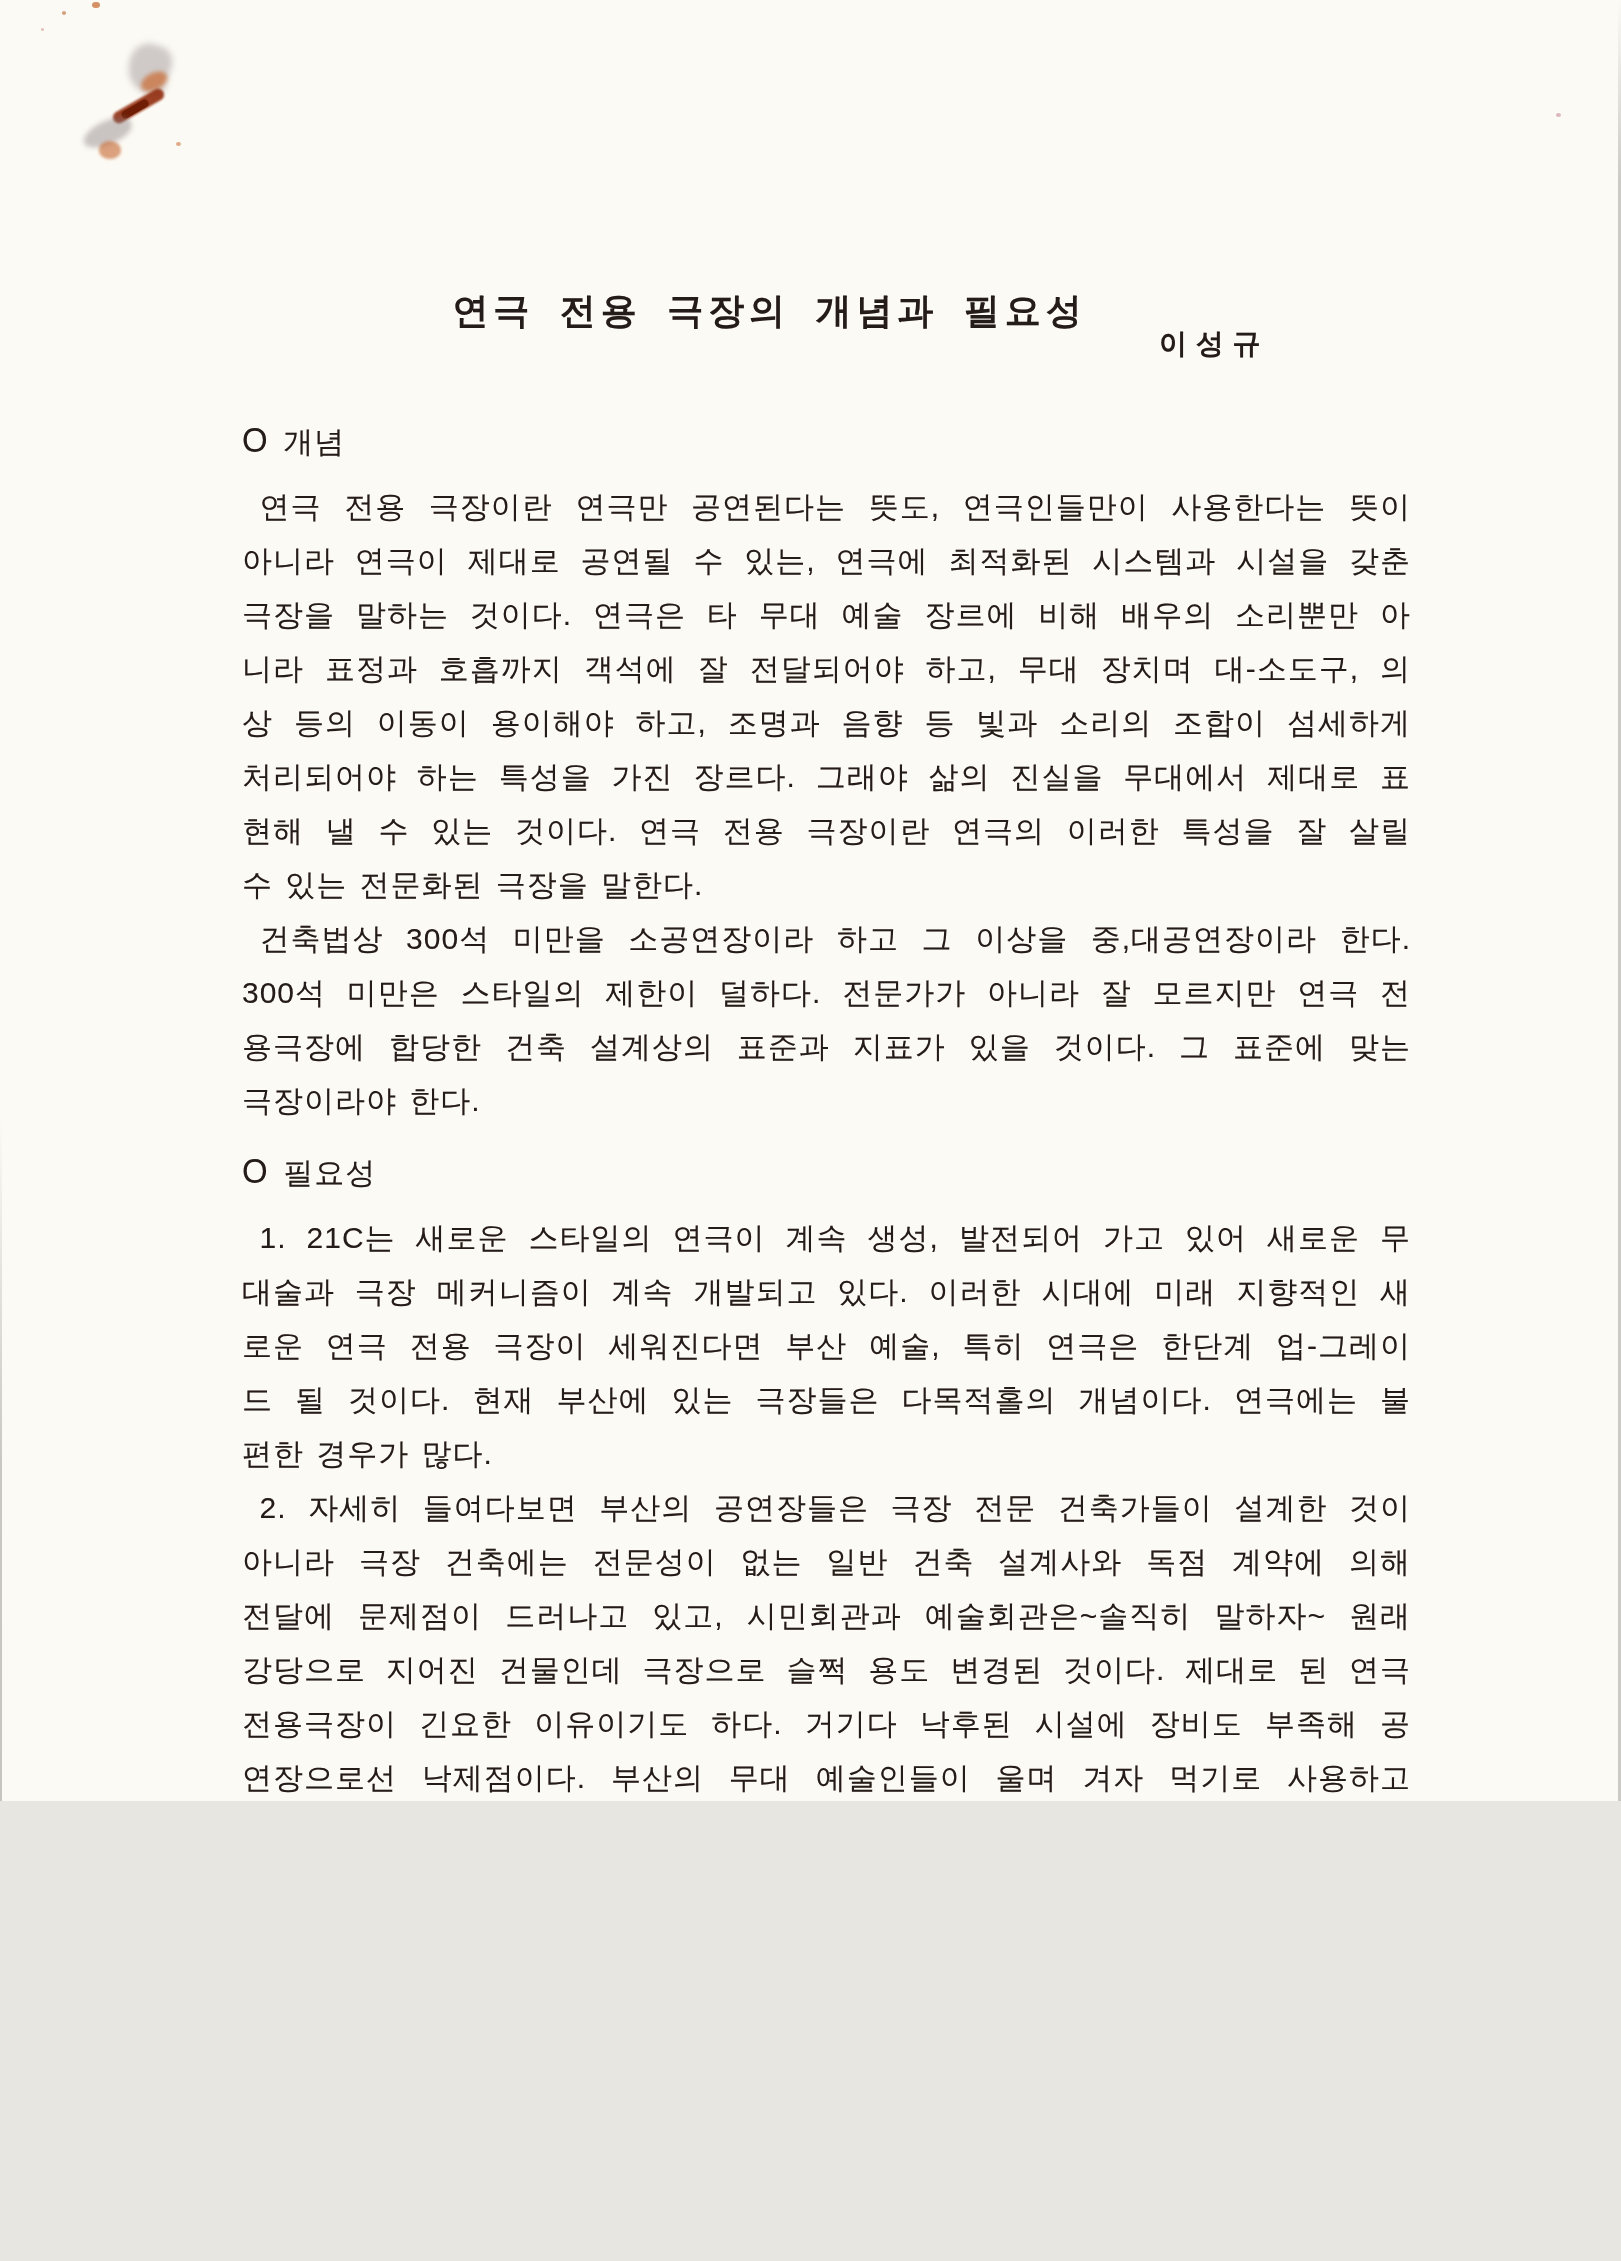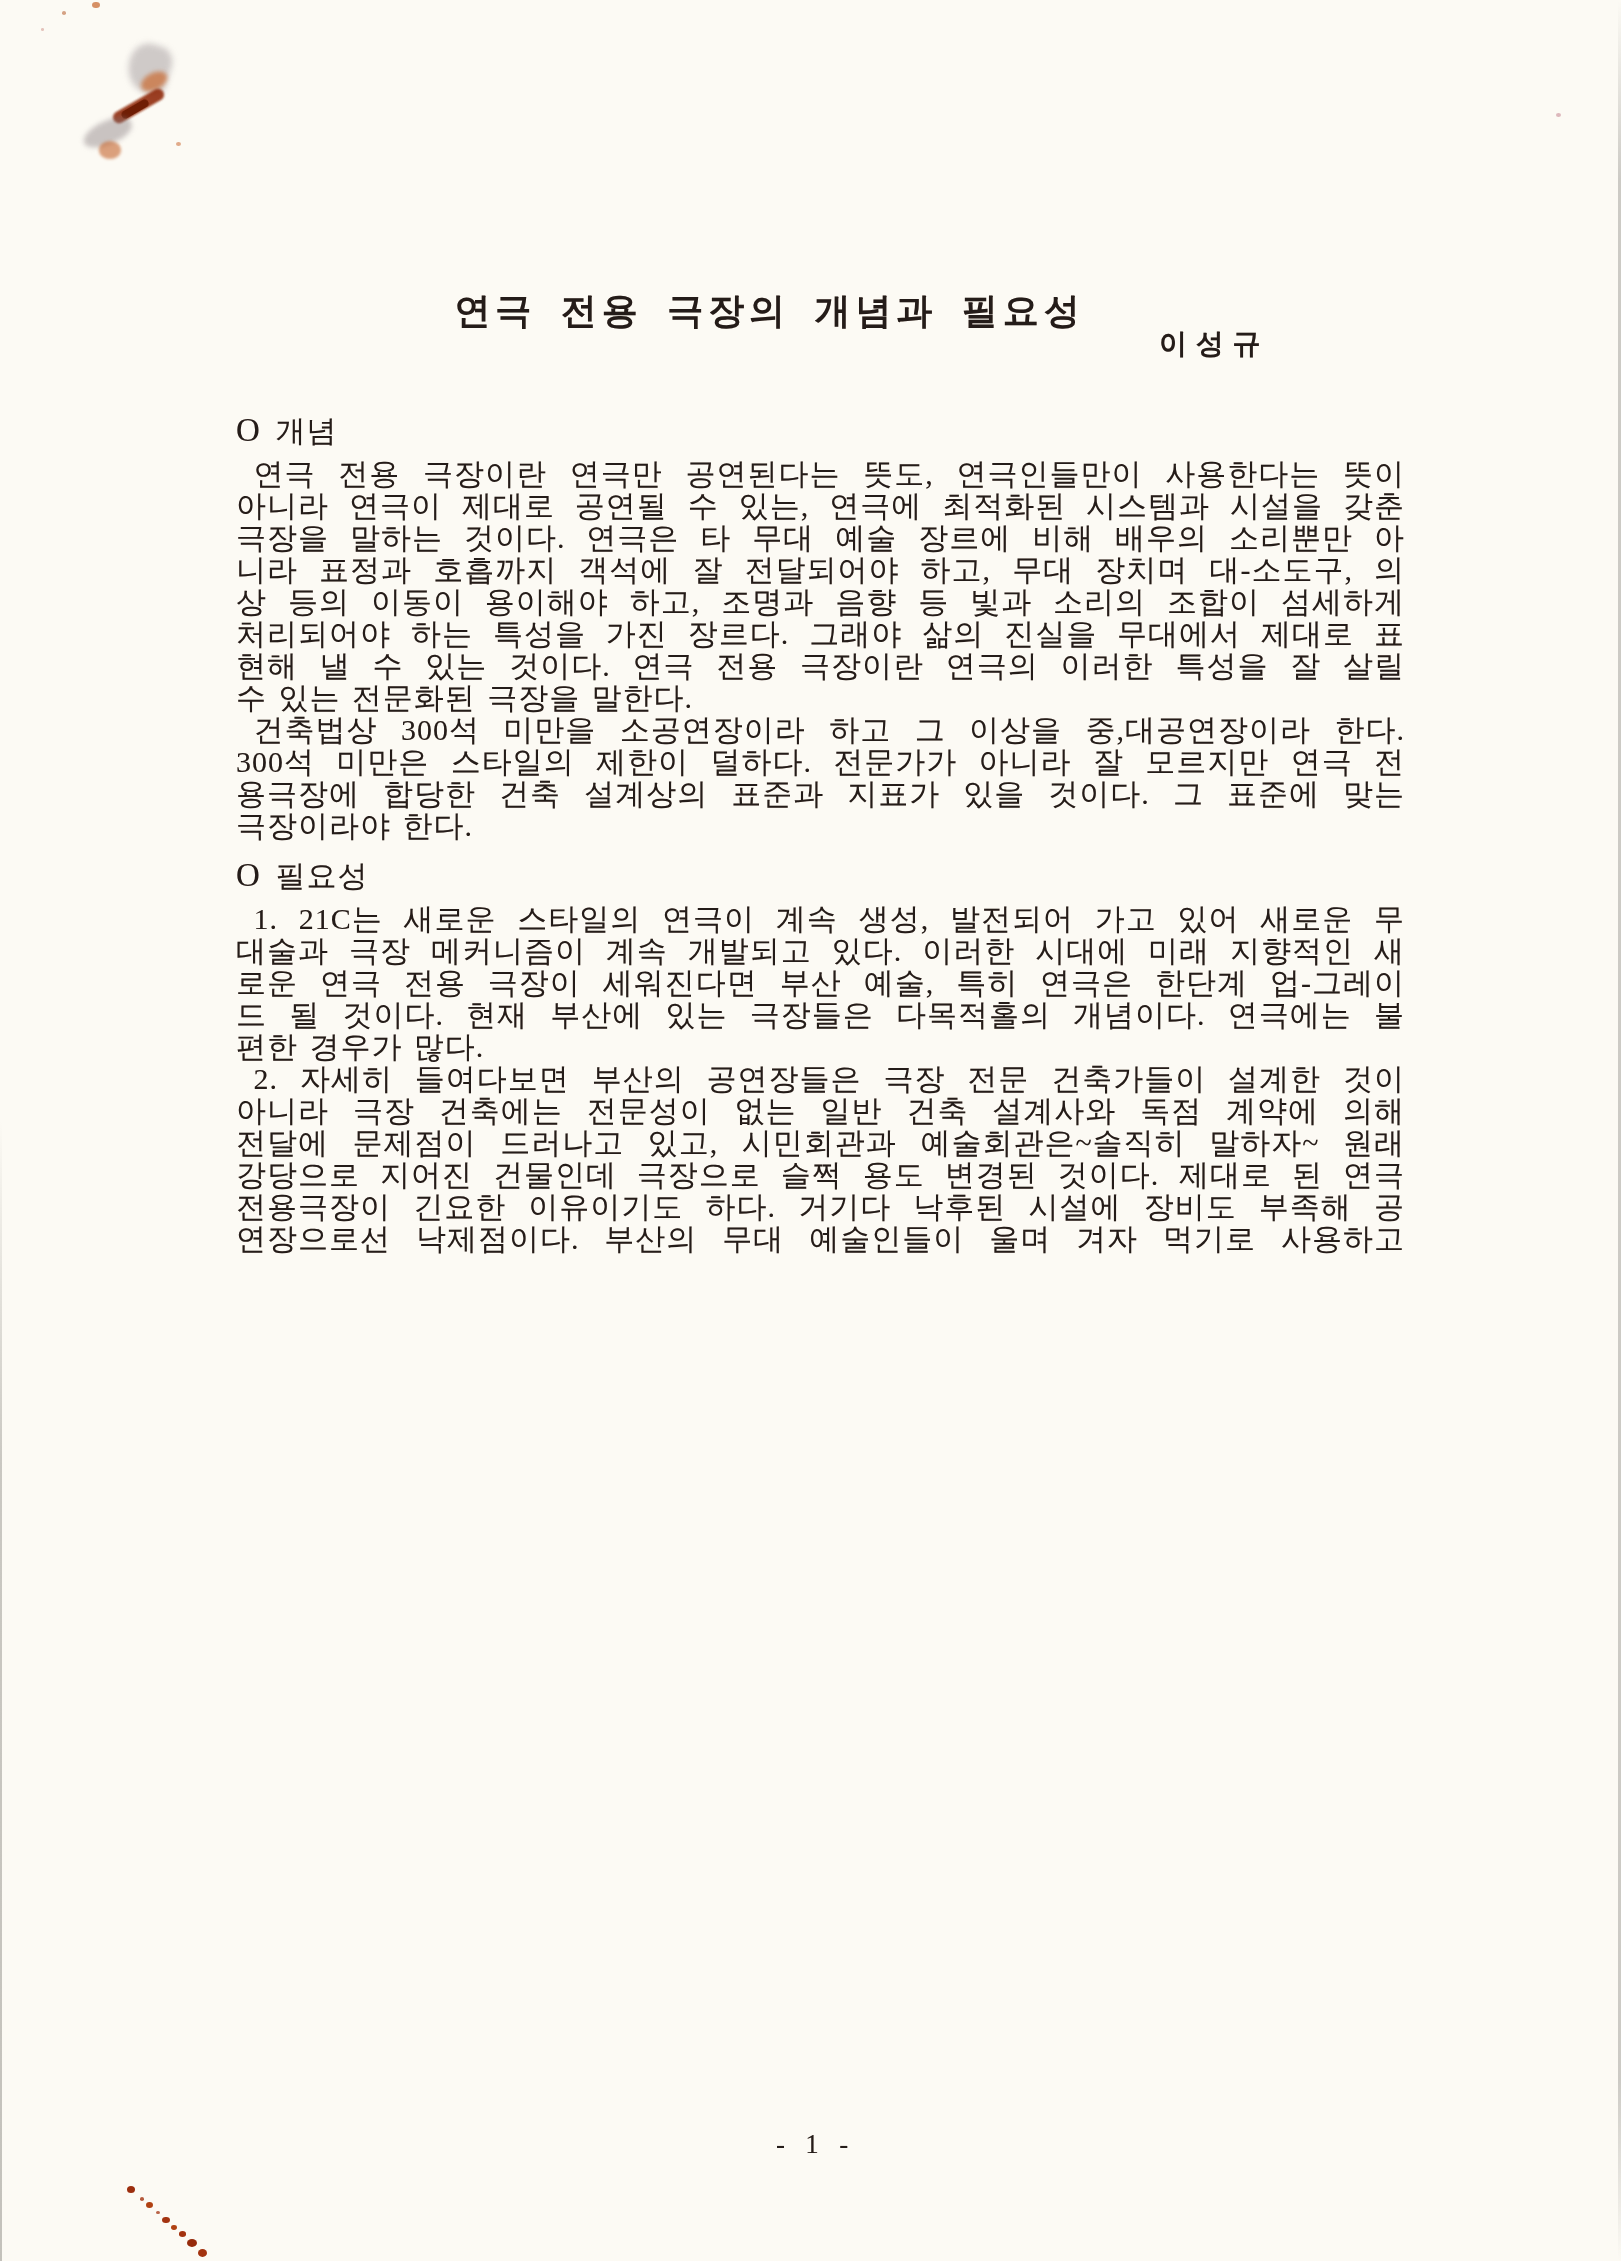--- a/index.html
+++ b/index.html
@@ -1,41 +1,41 @@
 <!DOCTYPE html>
 <html lang="ko" style="font-size:7.8px"><head>
 <meta charset="utf-8">
 <style>
   html,body { margin:0; padding:0; background:#e8e6e0; }
   .page {
     position:relative;
-    width:1621px; height:2261px;
+    width:1621px; height:1801px;
     background:#fcfaf4;
     overflow:hidden;
-    font-family:Liberation Serif, serif;
+    font-family:Liberation Sans, sans-serif;
     color:#241c19;
     text-shadow: 0 0 0.5px rgba(90,45,30,0.35);
   }
 
   
   .doc-title {
     position:absolute; left:229px; top:263px; width:1081px;
     text-align:center;
     font-size:36px; font-weight:700;
     letter-spacing:4.9px; word-spacing:10.7px;
     white-space:nowrap;
   }
   .author {
     position:absolute; left:1159px; top:325px;
     font-size:28px; letter-spacing:8.8px; font-weight:600;
     white-space:nowrap;
   }
   .text-col {
-    position:absolute; left:236px; top:414px; width:1169px;
-    font-size:30px; line-height:32px;
+    position:absolute; left:242px; top:414px; width:1169px;
+    font-size:30px; line-height:54px;
     letter-spacing:1px; word-spacing:2.9px;
   }
   .heading { margin-bottom:10.7px; white-space:nowrap; }
   .heading .marker {
     display:inline-block; font-size:33px; margin-right:14.6px;
     transform:scaleY(1.04);
   }
   .section-necessity { margin-top:17.5px; }
   .para .line { text-align:justify; text-align-last:justify; }
   .para .line.last  { text-align-last:left; }

